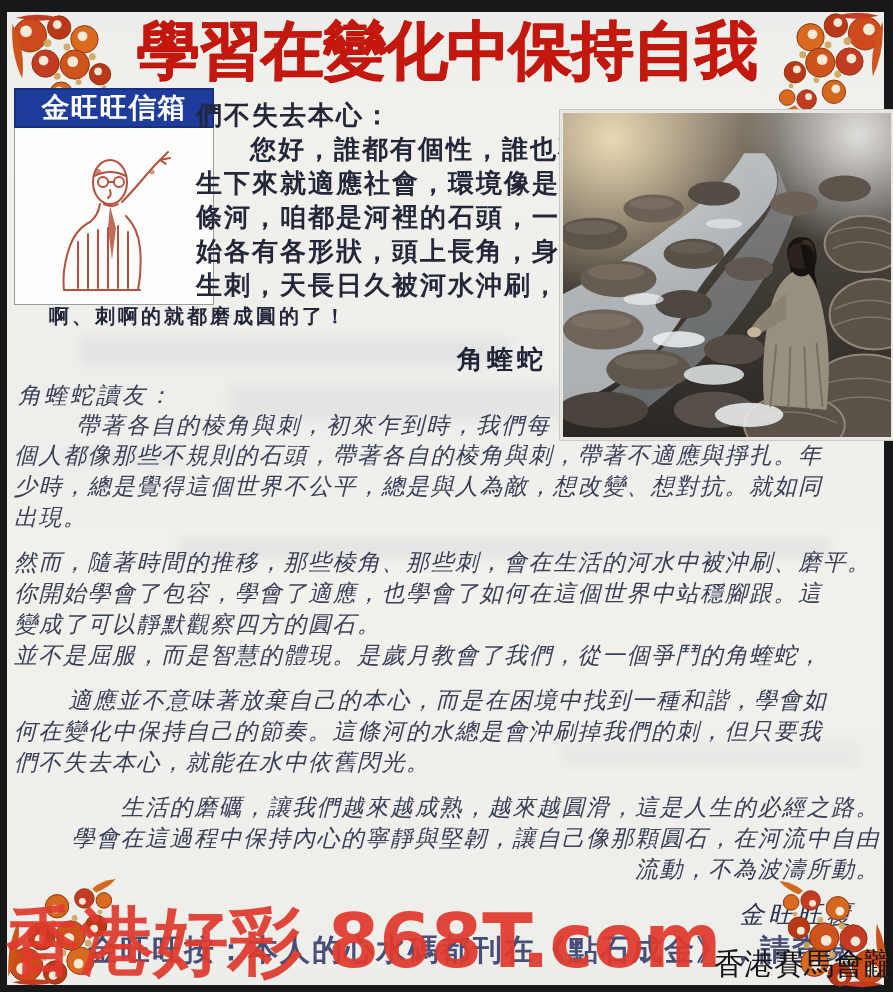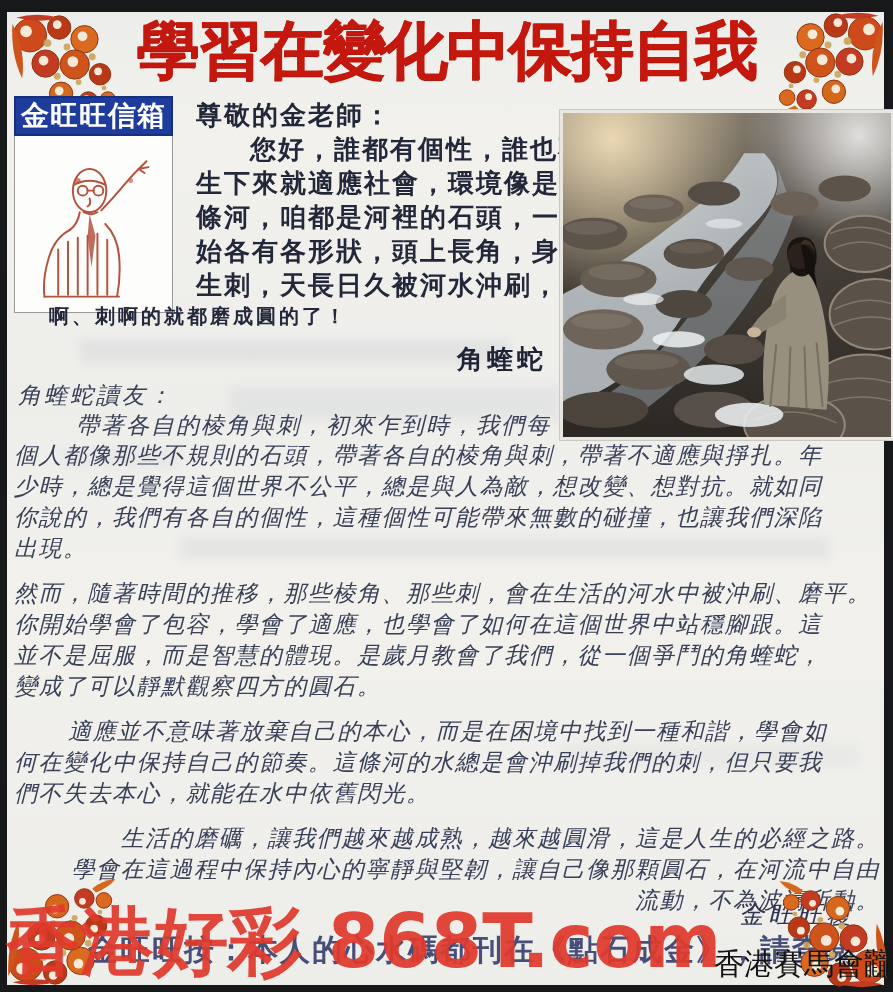--- a/index.html
+++ b/index.html
@@ -14,21 +14,21 @@
          font-size:63px;font-weight:900;color:#c4170d;letter-spacing:-1px;
          text-shadow:1px 0 0 #c4170d, 0 1px 0 #b5150c;z-index:3;}
   
   .orn{position:absolute;width:118px;height:112px;z-index:2;}
   .orn svg{width:100%;height:100%;}
   .orn.tl{left:6px;top:10px;}
   .orn.tr{right:4px;top:8px;transform:scaleX(-1);}
   .orn.bl{left:2px;bottom:2px;transform:scaleY(-1);z-index:4;}
   .orn.br{right:0;bottom:0;transform:scale(-1,-1);z-index:4;}
   
-  .mailbox{position:absolute;left:14px;top:96px;width:159px;z-index:3;}
+  .mailbox{position:absolute;left:14px;top:88px;width:200px;z-index:3;}
   .mailbox-head{background:#1d3c9c;color:#fff;text-align:center;font-weight:900;
         font-family:"DejaVu Sans","Liberation Sans",sans-serif;
         font-size:28px;line-height:40px;height:40px;letter-spacing:1px;
         box-shadow:0 0 0 2px #16307d inset;}
   .mailbox-body{background:#fdfdfb;border:1px solid #9a9a96;border-top:none;height:176px;
         display:flex;align-items:center;justify-content:center;}
   
   .letter{position:absolute;left:196px;top:98px;width:362px;z-index:3;
           font-size:26px;line-height:34px;font-weight:700;color:#23273a;letter-spacing:2px;}
   .letter .ln{white-space:nowrap;}
@@ -162,21 +162,21 @@
         <g fill="#b5523f">
           <path d="M76 74 L82 96 L78 128 L74 96 Z" opacity=".85"></path>
           <circle cx="64" cy="40" r="3" opacity=".7"></circle>
           <circle cx="118" cy="40" r="2.5" opacity=".6"></circle>
         </g>
       </svg>
     </div>
   </div>
 
   <div class="letter">
-    <div class="ln">尊敬的金老師：</div>
+    <div class="ln">們不失去本心：</div>
     <div class="ln ind">您好，誰都有個性，誰也不</div>
     <div class="ln">生下來就適應社會，環境像是一</div>
     <div class="ln">條河，咱都是河裡的石頭，一開</div>
     <div class="ln">始各有各形狀，頭上長角，身上</div>
     <div class="ln">生刺，天長日久被河水沖刷，角</div>
   </div>
   <div class="letter-wide">啊、刺啊的就都磨成圓的了！</div>
   <div class="letter-sig">角蝰蛇</div>
 
   <div class="photo">
@@ -271,28 +271,27 @@
     </svg>
   </div>
 
   <div class="reply-greet">角蝰蛇讀友：</div>
   <div class="reply-first">帶著各自的棱角與刺，初來乍到時，我們每</div>
 
   <div class="reply">
     <div class="para">
       <div class="ln">個人都像那些不規則的石頭，帶著各自的棱角與刺，帶著不適應與掙扎。年</div>
       <div class="ln">少時，總是覺得這個世界不公平，總是與人為敵，想改變、想對抗。就如同</div>
-      <div class="ln">你說的，我們有各自的個性，這種個性可能帶來無數的碰撞，也讓我們深陷</div>
       <div class="ln">出現。</div>
     </div>
     <div class="para">
       <div class="ln">然而，隨著時間的推移，那些棱角、那些刺，會在生活的河水中被沖刷、磨平。</div>
       <div class="ln">你開始學會了包容，學會了適應，也學會了如何在這個世界中站穩腳跟。這</div>
+      <div class="ln">變成了可以靜默觀察四方的圓石。</div>
       <div class="ln">並不是屈服，而是智慧的體現。是歲月教會了我們，從一個爭鬥的角蝰蛇，</div>
-      <div class="ln">變成了可以靜默觀察四方的圓石。</div>
     </div>
     <div class="para">
       <div class="ln ind">適應並不意味著放棄自己的本心，而是在困境中找到一種和諧，學會如</div>
       <div class="ln">何在變化中保持自己的節奏。這條河的水總是會沖刷掉我們的刺，但只要我</div>
       <div class="ln">們不失去本心，就能在水中依舊閃光。</div>
     </div>
     <div class="para">
       <div class="ln ind">生活的磨礪，讓我們越來越成熟，越來越圓滑，這是人生的必經之路。</div>
       <div class="ln">學會在這過程中保持內心的寧靜與堅韌，讓自己像那顆圓石，在河流中自由</div>
       <div class="ln ind-sm">流動，不為波濤所動。</div>

